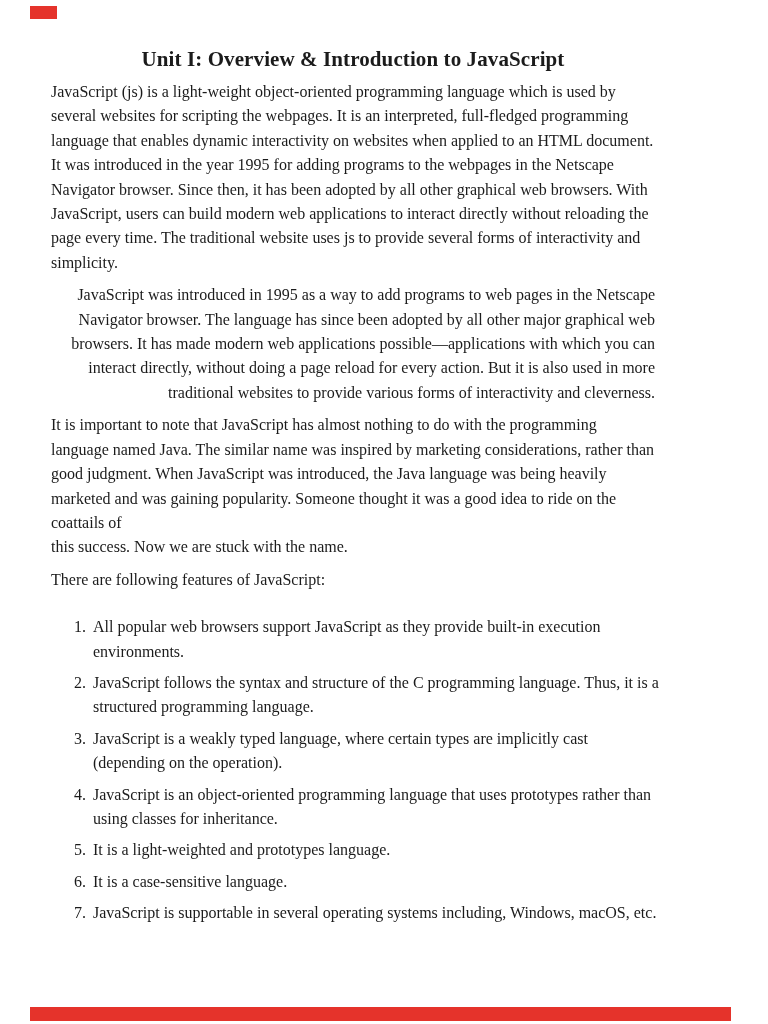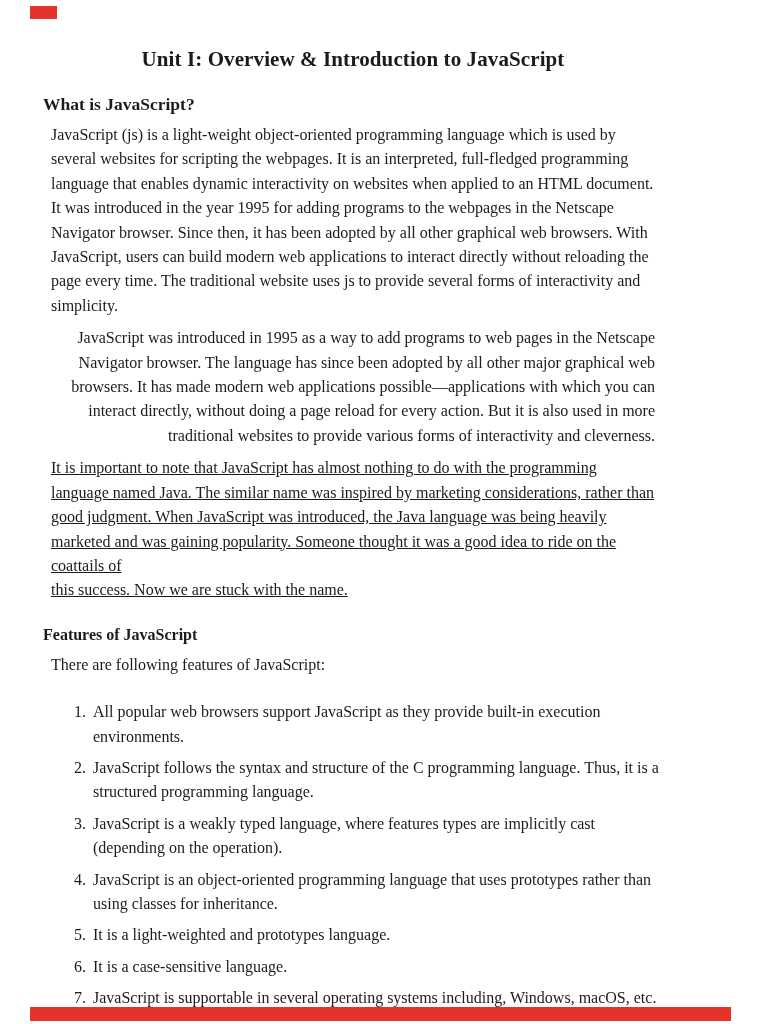--- a/index.html
+++ b/index.html
@@ -38,21 +38,21 @@
     font-weight: bold;
   }
   p.body-par {
     margin: 8px;
     font-size: 16px;
     line-height: 24.4px;
     white-space: pre-line;
   }
   .par-1 { margin-top: 16px; }
   .par-2 { margin-top: 12px; text-align: right; }
-  .par-3 { margin-top: 24px; text-decoration: underline; }
+  .par-3 { margin-top: 24px; }
   .h-features {
     margin: 21px 0 0 0;
     font-size: 16px;
     line-height: 21px;
     font-weight: bold;
   }
   .features-intro {
     margin-top: 22px;
   }
   ol.features-list {
@@ -84,37 +84,35 @@
 </style>
 </head>
 <body>
 
 <div class="page">
 
   <div class="redaction redaction-top" style="background: rgb(229, 51, 43);"></div>
 
   <h1 class="doc-title">Unit I: Overview &amp; Introduction to JavaScript</h1>
 
-  <h2 class="h-whatis">What is JavaScript?</h2>
 
   <p class="body-par par-1">JavaScript (js) is a light-weight object-oriented programming language which is used by several websites for scripting the webpages. It is an interpreted, full-fledged programming language that enables dynamic interactivity on websites when applied to an HTML document. It was introduced in the year 1995 for adding programs to the webpages in the Netscape Navigator browser. Since then, it has been adopted by all other graphical web browsers. With JavaScript, users can build modern web applications to interact directly without reloading the page every time. The traditional website uses js to provide several forms of interactivity and simplicity.</p>
 
   <p class="body-par par-2">JavaScript was introduced in 1995 as a way to add programs to web pages in the Netscape Navigator browser. The language has since been adopted by all other major graphical web browsers. It has made modern web applications possible—applications with which you can interact directly, without doing a page reload for every action. But it is also used in more traditional websites to provide various forms of interactivity and cleverness.</p>
 
   <p class="body-par par-3">It is important to note that JavaScript has almost nothing to do with the programming language named Java. The similar name was inspired by marketing considerations, rather than good judgment. When JavaScript was introduced, the Java language was being heavily marketed and was gaining popularity. Someone thought it was a good idea to ride on the coattails of
 this success. Now we are stuck with the name.</p>
 
-  <h3 class="h-features">Features of JavaScript</h3>
 
   <p class="body-par features-intro">There are following features of JavaScript:</p>
 
   <ol class="features-list">
     <li>All popular web browsers support JavaScript as they provide built-in execution environments.</li>
     <li>JavaScript follows the syntax and structure of the C programming language. Thus, it is a structured programming language.</li>
-    <li>JavaScript is a weakly typed language, where features types are implicitly cast (depending on the operation).</li>
+    <li>JavaScript is a weakly typed language, where certain types are implicitly cast (depending on the operation).</li>
     <li>JavaScript is an object-oriented programming language that uses prototypes rather than using classes for inheritance.</li>
     <li>It is a light-weighted and prototypes language.</li>
     <li>It is a case-sensitive language.</li>
     <li>JavaScript is supportable in several operating systems including, Windows, macOS, etc.</li>
   </ol>
 
   <div class="redaction redaction-bottom" style="background: rgb(229, 51, 43);"></div>
 
 </div>
 

